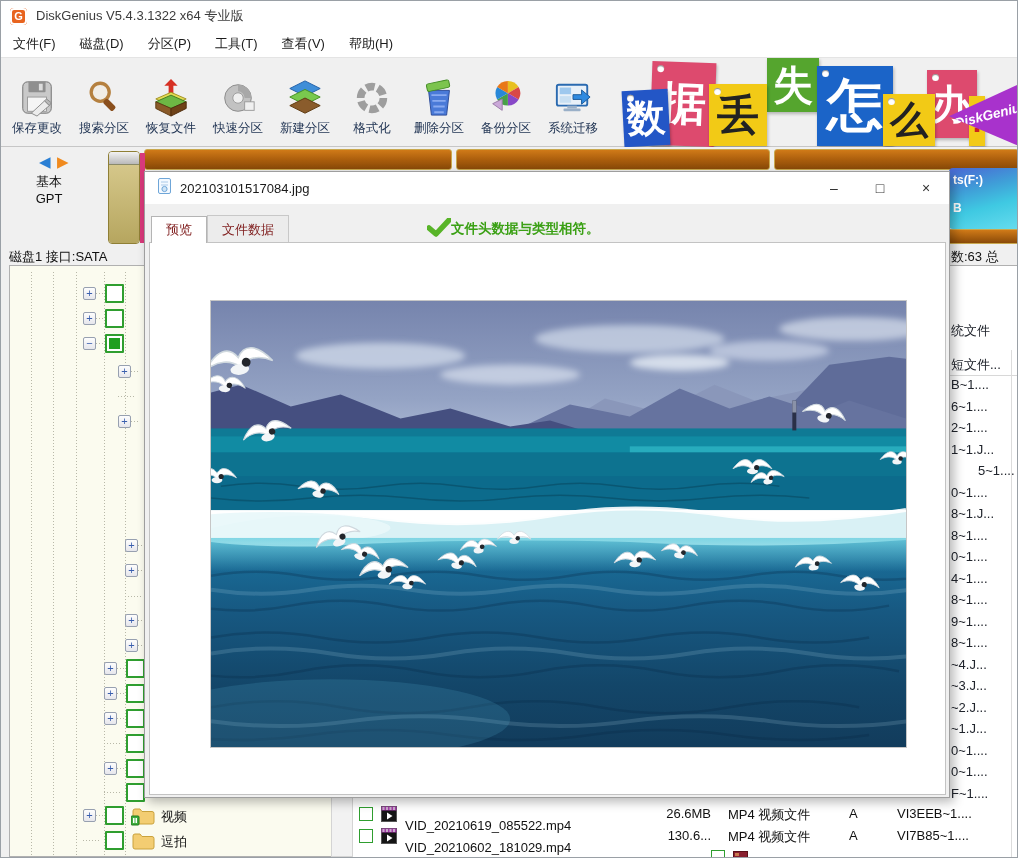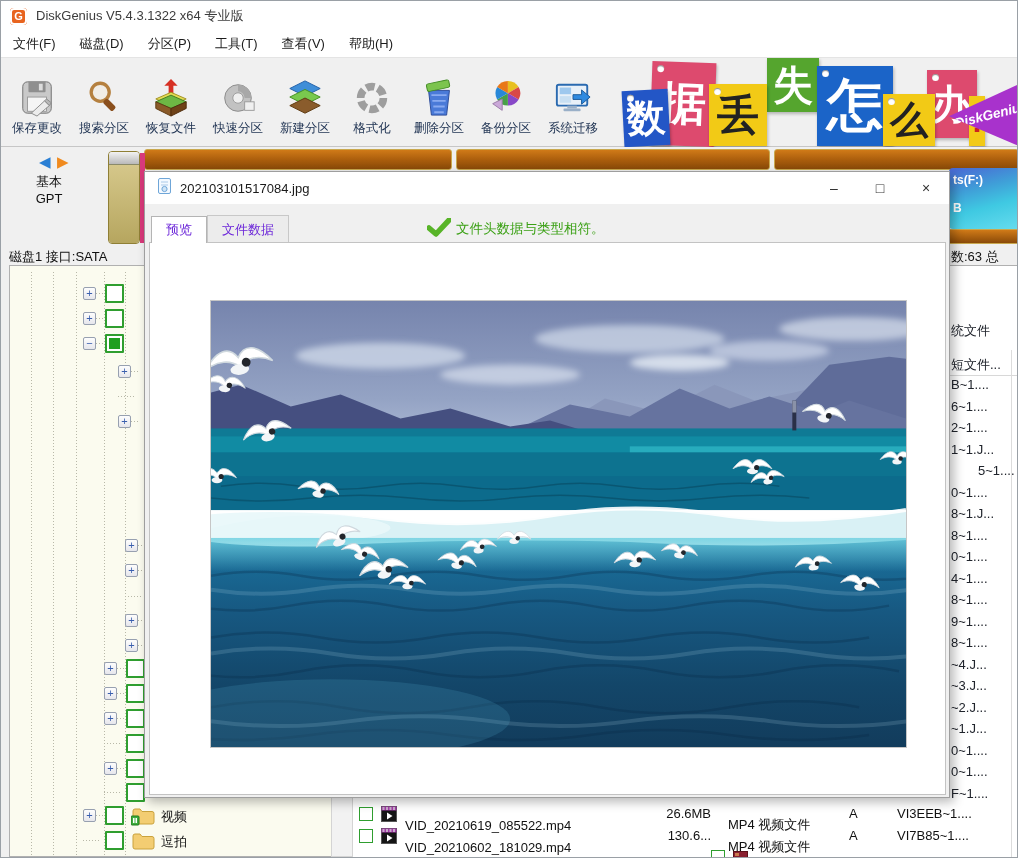--- a/index.html
+++ b/index.html
@@ -53,42 +53,42 @@
 .scrollstrip{position:absolute;left:330px;top:264px;width:22px;bottom:0;background:#f2f2f2;border:1px solid #d4d4d4}
 .listpanel{position:absolute;left:352px;top:264px;right:0;bottom:0;background:#fff;border-top:1px solid #b0b0b0}
 .frag{position:absolute;left:950px;width:68px;height:21px;font-size:13px;color:#20242c;white-space:nowrap;overflow:hidden;line-height:21px}
 .hdrline{position:absolute;left:948px;width:70px;border-bottom:1px solid #d8d8d8}
 .vcol{position:absolute;width:1px;background:#dcdcdc}
 .filerow{position:absolute;left:352px;right:0;height:21px;font-size:13px;color:#111}
 .filerow .cb{position:absolute;left:6px;top:3px;width:14px;height:14px;border:1.5px solid #2f9e2f;background:#fff}
 .filerow .fic{position:absolute;left:28px;top:2px}
 .filerow .nm{position:absolute;left:52px;top:14px;white-space:nowrap}
 .filerow .sz{position:absolute;left:248px;top:2px;width:110px;text-align:right}
-.filerow .tp{position:absolute;left:375px;top:12px;white-space:nowrap}
+.filerow .tp{position:absolute;left:375px;top:2px;white-space:nowrap}
 .filerow .at{position:absolute;left:496px;top:2px}
 .filerow .sn{position:absolute;left:544px;top:2px;white-space:nowrap}
 
 .titem{position:absolute;height:22px}
 .plusbox{position:absolute;width:13px;height:13px;border:1px solid #97a0b0;background:linear-gradient(#fdfdfd,#e6e6ec);color:#3a5fae;font-size:11px;line-height:11px;text-align:center;border-radius:2px}
 .hconn{position:absolute;height:1px;background-image:repeating-linear-gradient(to right,#b8b8a8 0 1px,transparent 1px 3px)}
 .tcheck{position:absolute;width:19px;height:19px;border:2px solid #2f9e2f;background:#fff;border-radius:1px}
 .tcheck.checked{background:#1f9f1f;box-shadow:inset 0 0 0 2px #fff}
 .tlabel{position:absolute;font-size:13px;color:#111;white-space:nowrap}
 .ticon{position:absolute}
 
 .dialog{position:absolute;left:143px;top:170px;width:806px;height:627px;background:#f0f0f0;border:1px solid #9e9e9e;box-shadow:4px 4px 10px rgba(0,0,0,.28);z-index:10}
 .dtitle{position:absolute;left:0;top:0;right:0;height:32px;background:#fff;display:flex;align-items:center;padding-left:12px}
 .dtext{font-size:13px;color:#1a1a1a;margin-left:8px}
 .dbtns{position:absolute;right:0;top:0;display:flex}
 .dbtn{width:46px;height:32px;display:flex;align-items:center;justify-content:center;font-size:14px;color:#333}
 .tabs{position:absolute;left:6px;top:44px;display:flex;align-items:flex-end;height:27px}
-.tab{font-size:13px;color:#6d28d9;padding:0 14px;display:flex;align-items:center;justify-content:center}
+.tab{font-size:13px;color:#7f1d1d;padding:0 14px;display:flex;align-items:center;justify-content:center}
 .tab.active{background:#fff;border:1px solid #b4b4b4;border-bottom:none;height:27px;z-index:2}
 .tab.inactive{background:#ececec;border:1px solid #c8c8c8;border-bottom:none;height:28px}
-.dstatus{position:absolute;left:282px;top:46px;display:flex;align-items:center;gap:5px;color:#3aa014;font-weight:normal;font-size:13.5px}
+.dstatus{position:absolute;left:282px;top:46px;display:flex;align-items:center;color:#3aa014;font-weight:bold;font-size:13.5px}
 .dcontent{position:absolute;left:4px;top:70px;width:797px;height:553px;background:#fff;border:1px solid #c3c3c3}
 .photo{position:absolute;left:60px;top:57px;width:697px;height:448px;border:1px solid #c6c6c6}
 </style>
 </head>
 <body>
 
 <div class="win">
 
   <div class="titlebar">
     <div class="logo">G</div>

